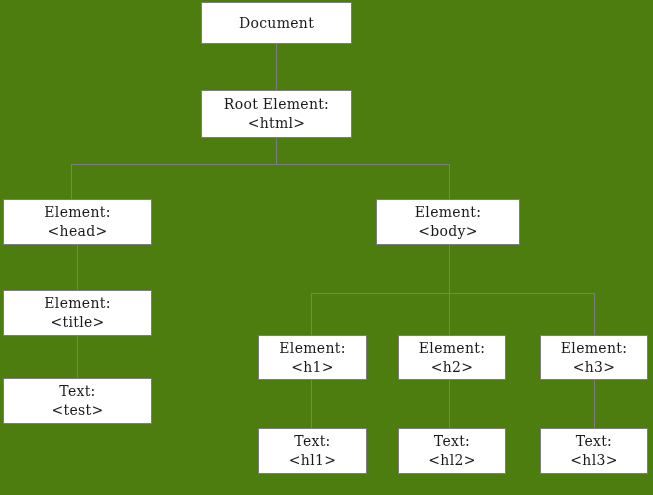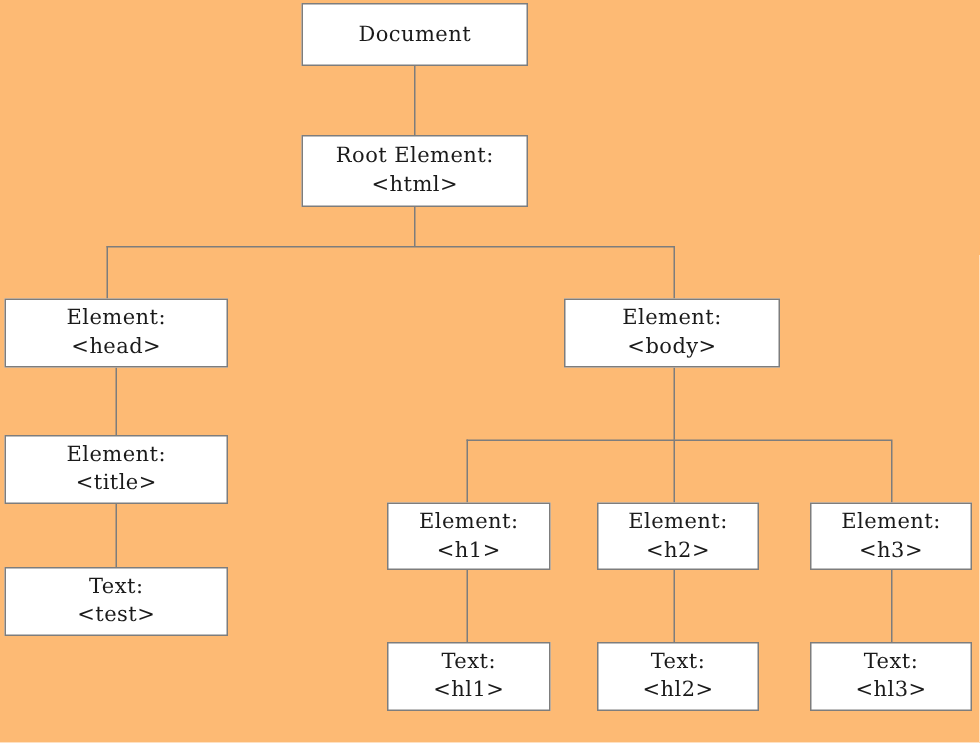--- a/index.html
+++ b/index.html
@@ -8,21 +8,21 @@
     padding: 0;
     background: #ffffff;
   }
   body {
     font-family: "DejaVu Serif", serif;
   }
   #diagram {
     position: relative;
     width: 653px;
     height: 495px;
-    background: #fdba74;
+    background: #4d7c0f;
     overflow: hidden;
   }
   .node {
     position: absolute;
     box-sizing: border-box;
     border: 1px solid #7d7d7d;
     background: #ffffff;
     display: flex;
     flex-direction: column;
     align-items: center;

